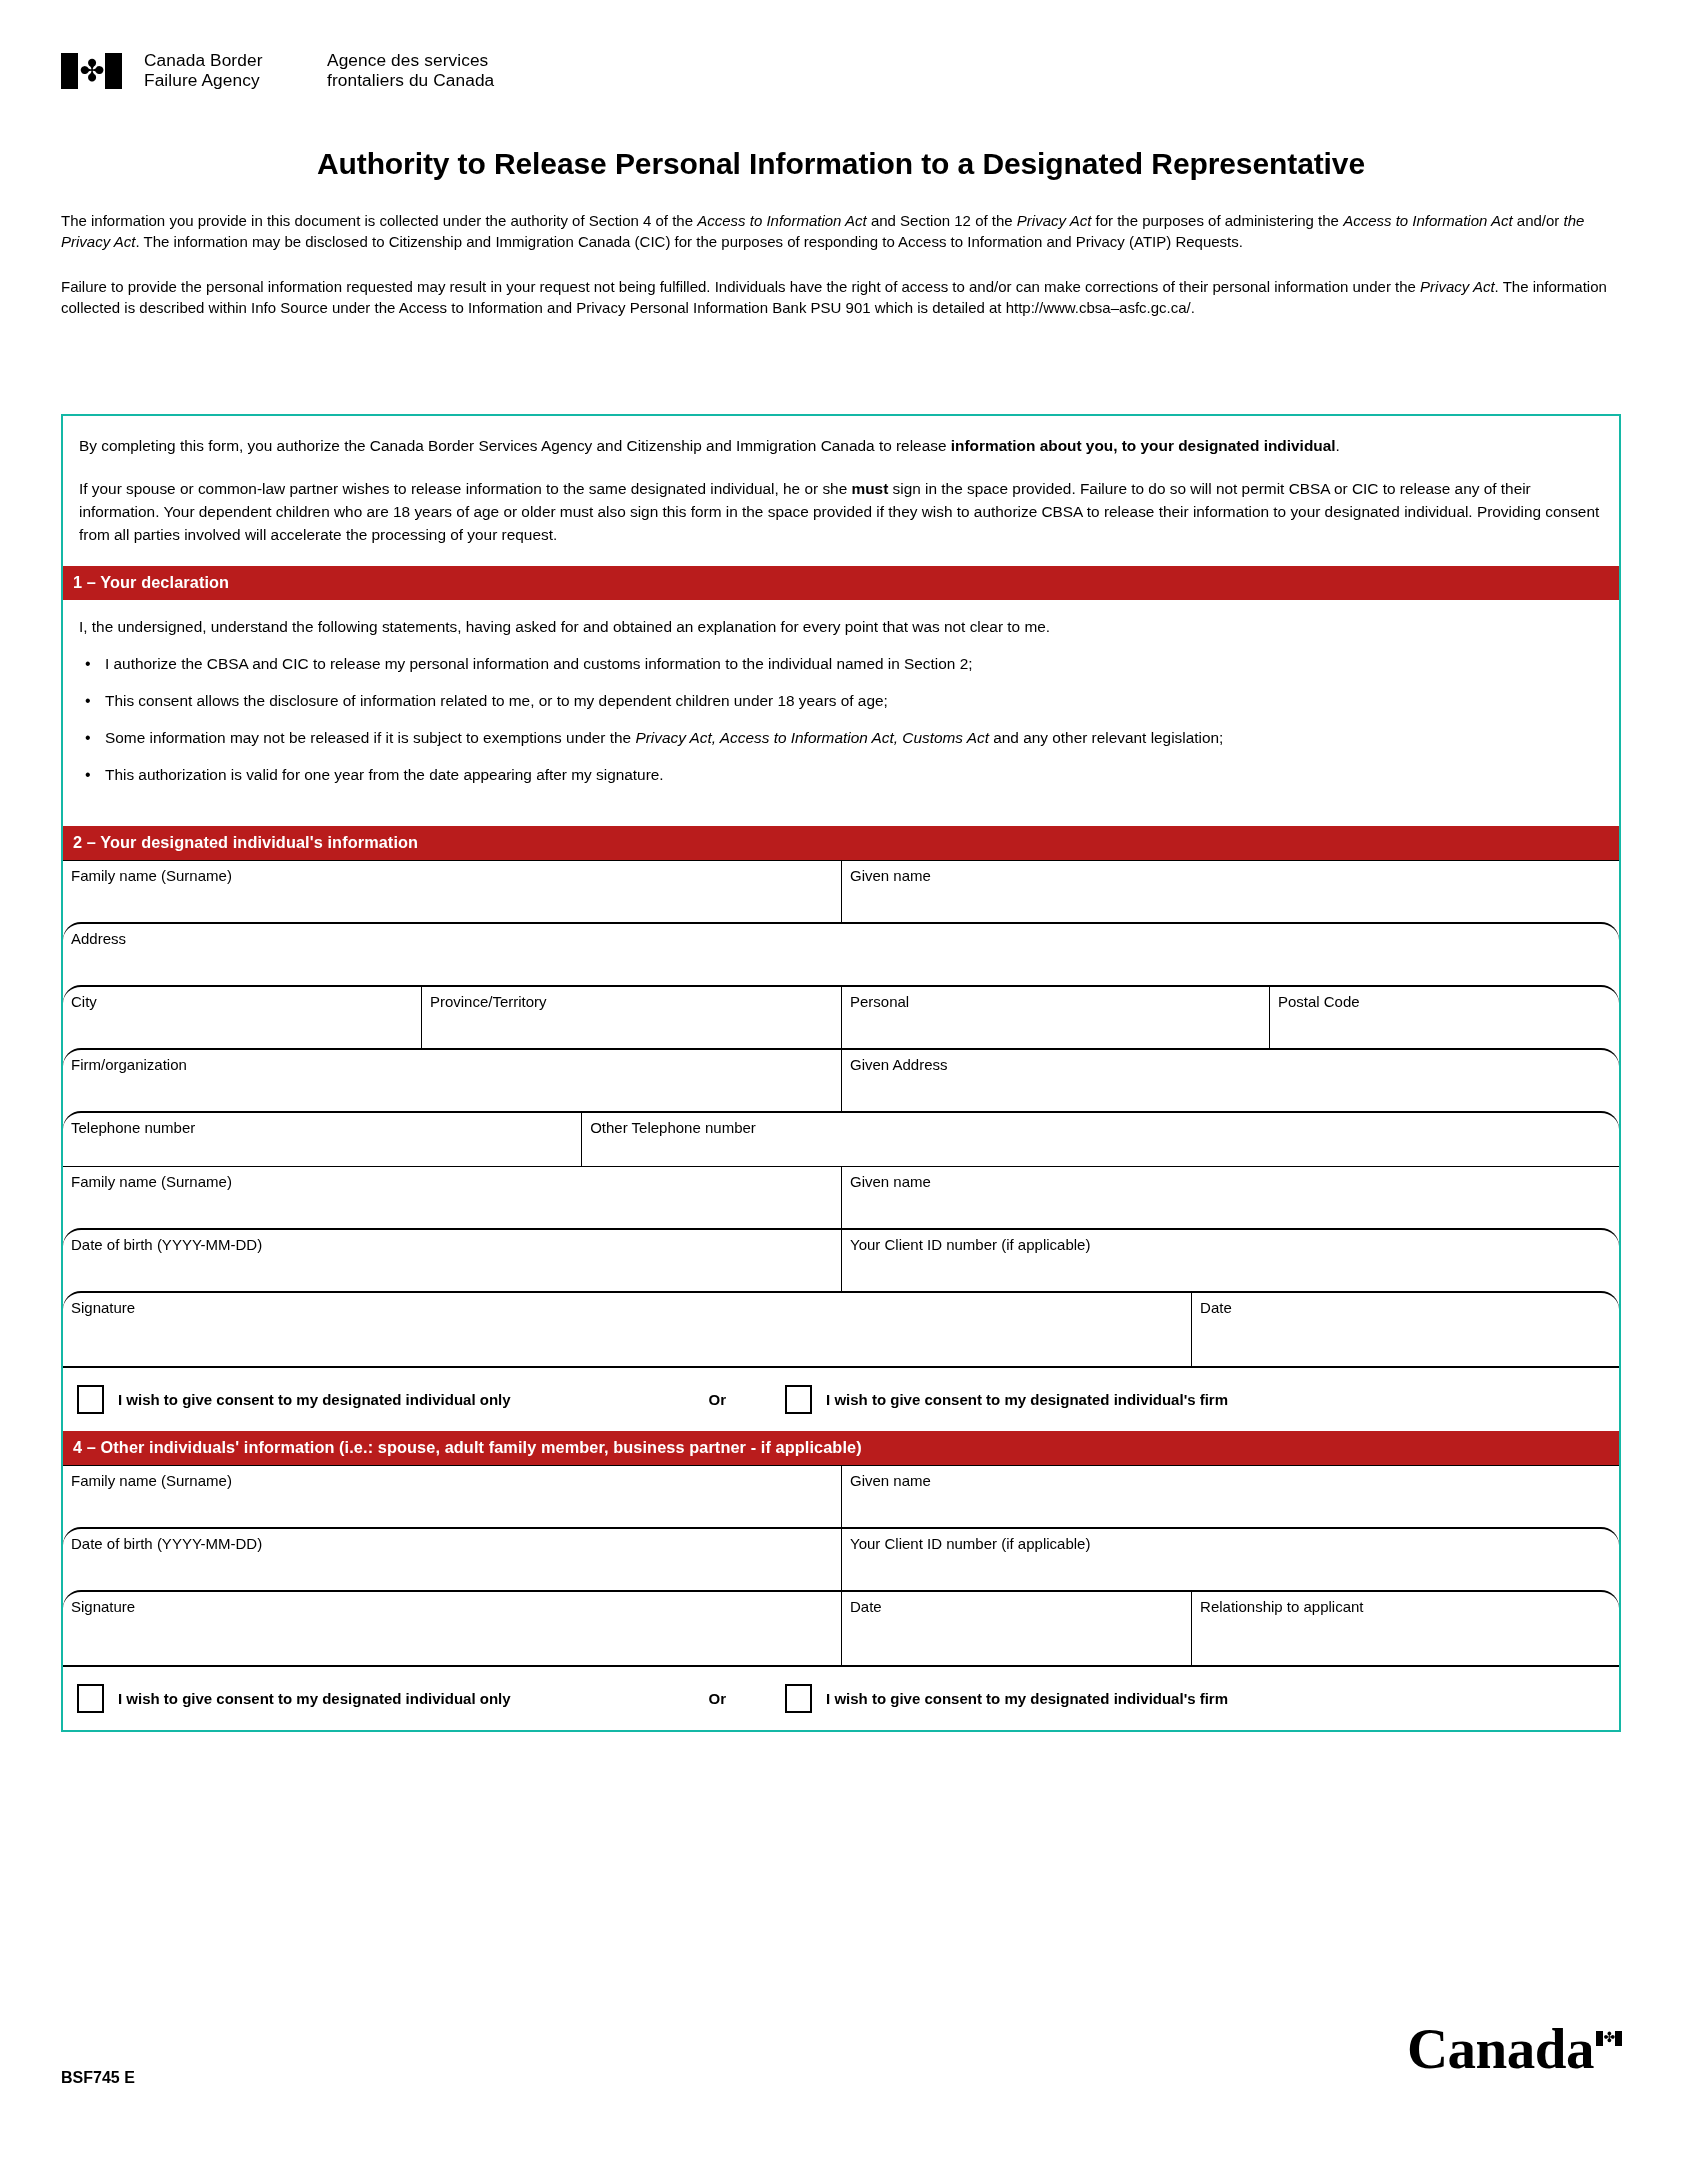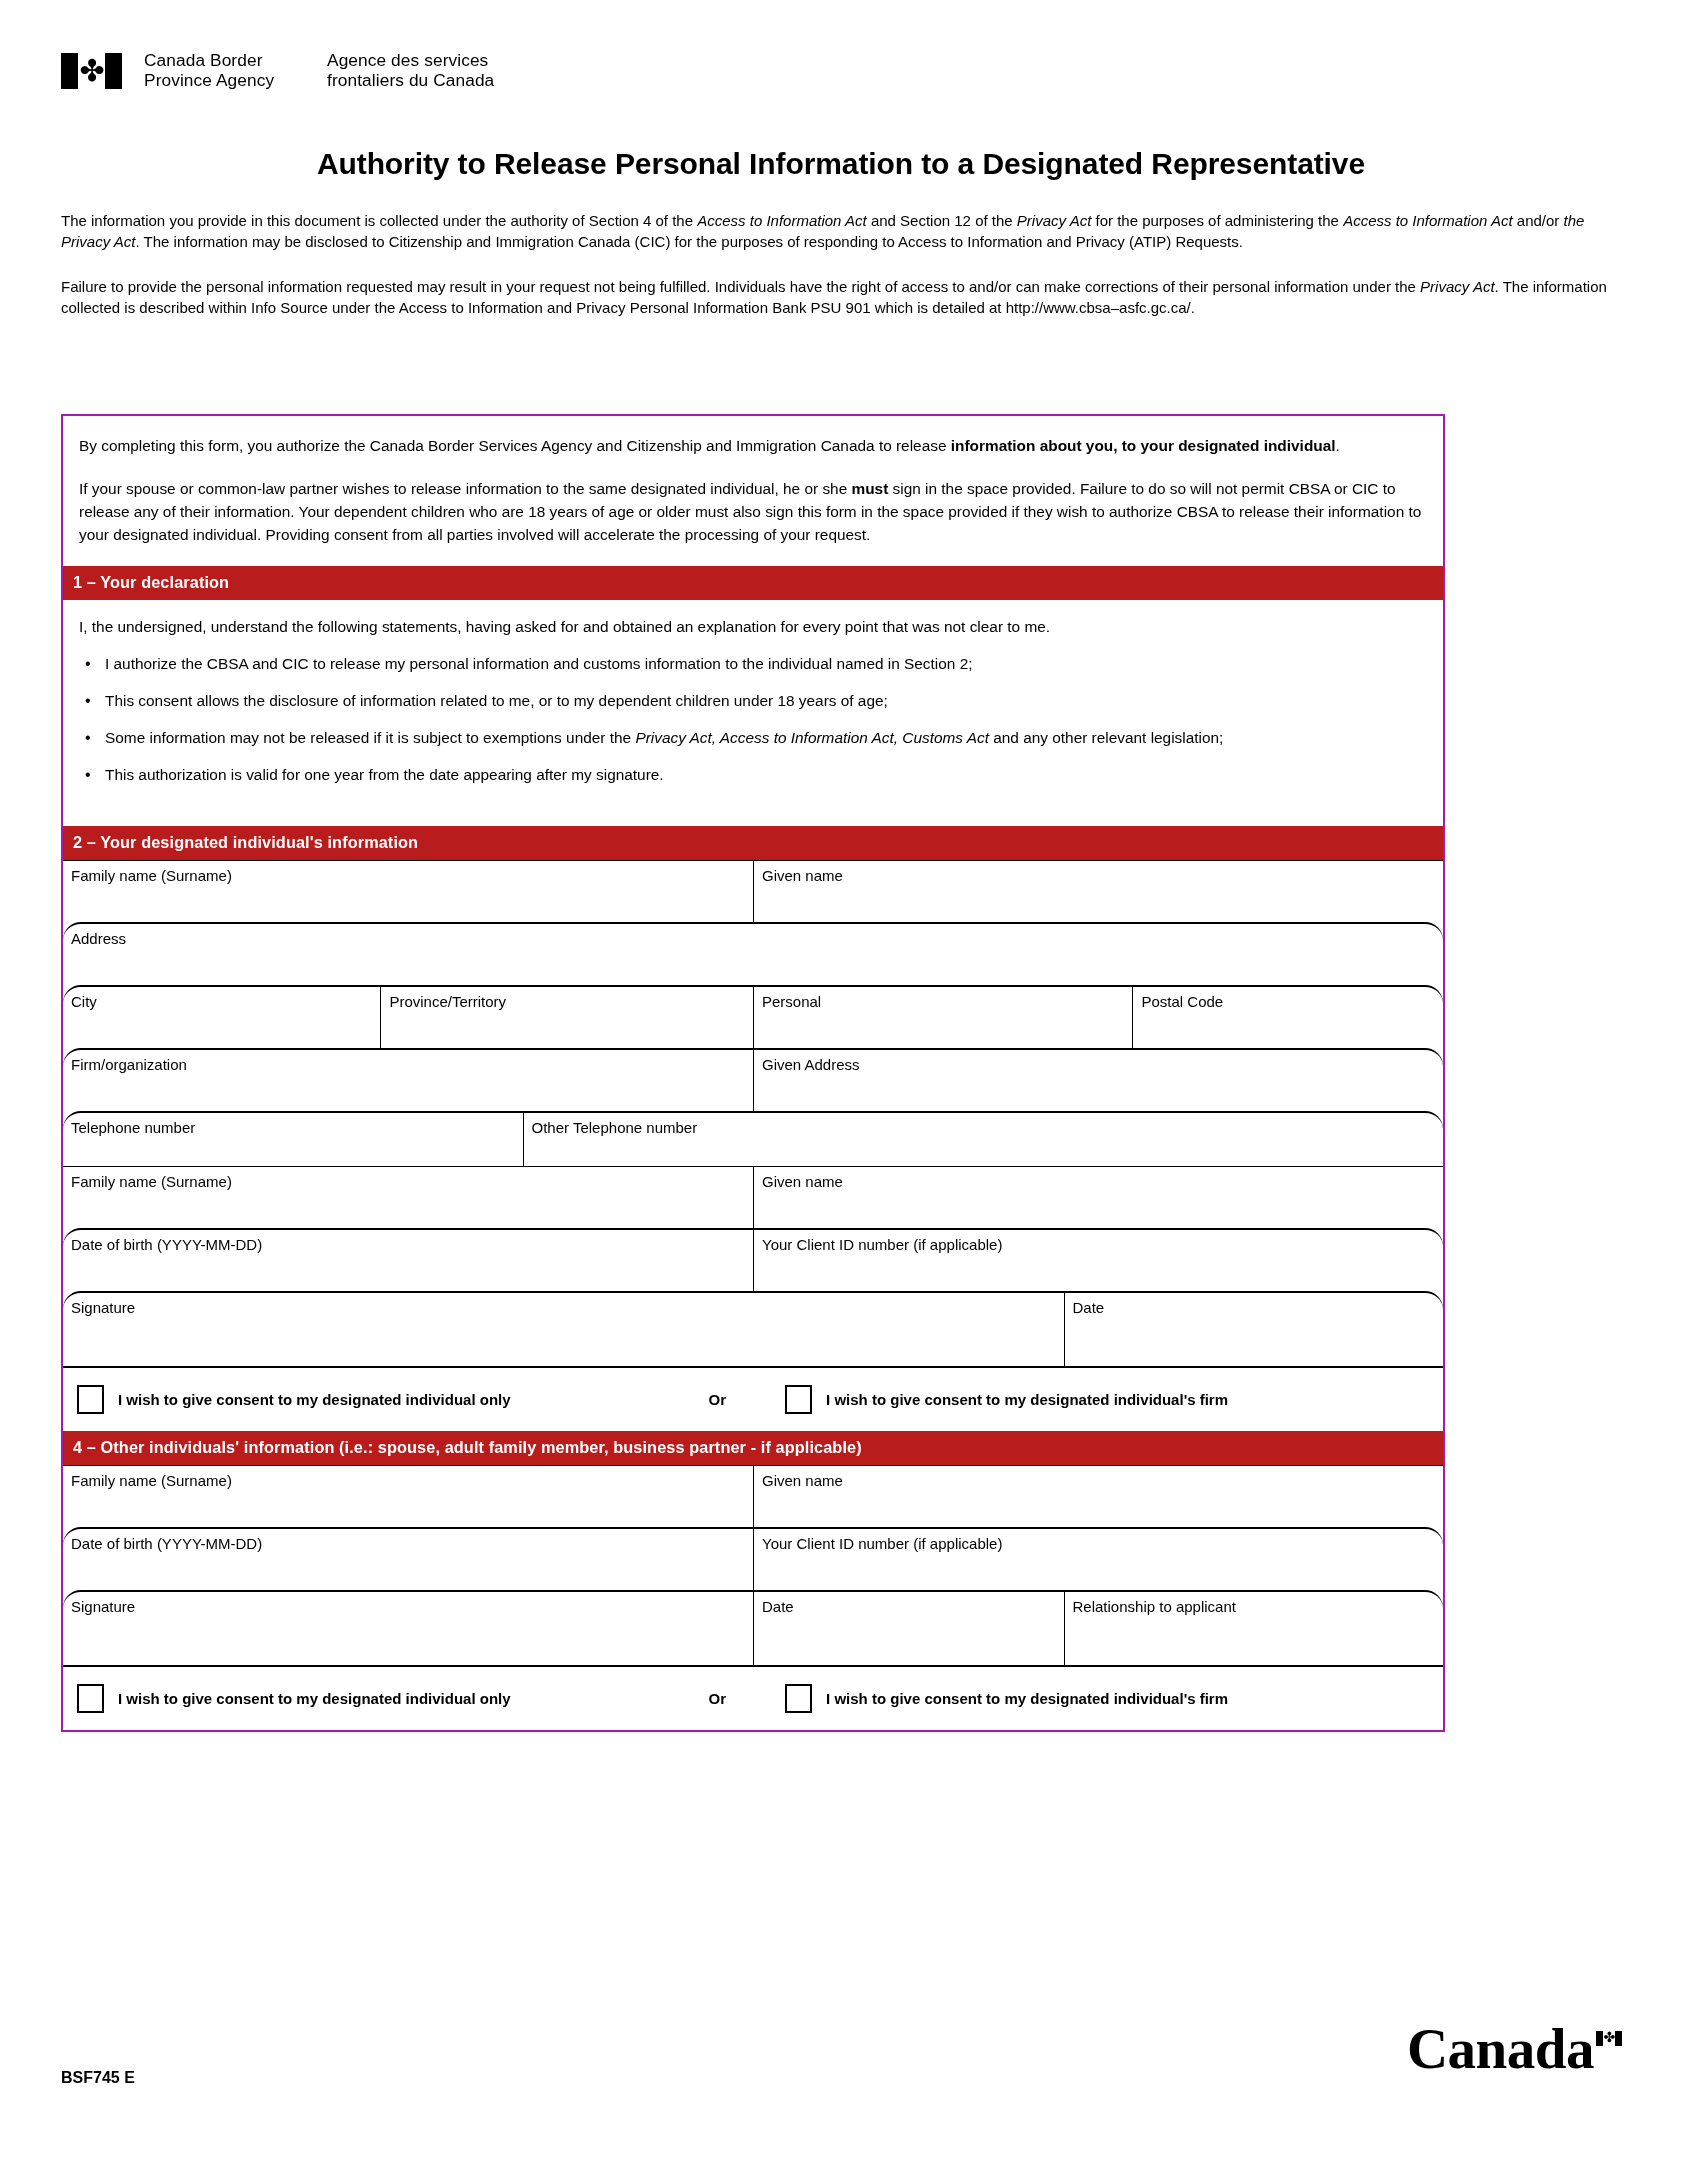--- a/index.html
+++ b/index.html
@@ -32,22 +32,22 @@
 
   
   .intro { position:absolute; left:61px; top:210px; width:1560px; }
   .intro p { margin:0 0 24px 0; font-size:15px; line-height:21px; text-align:left; }
   .intro p:last-child { margin-bottom:0; }
   i { font-style:italic; }
   b { font-weight:bold; }
 
   
   .form {
-    position:absolute; left:61px; top:414px; width:1384px;
-    border:2px solid #a21caf; box-sizing:border-box;
+    position:absolute; left:61px; top:414px; width:1560px;
+    border:2px solid #14b8a6; box-sizing:border-box;
   }
   .band {
     background:#b91c1c; color:#fff; font-weight:bold; font-size:16.3px;
     padding:7px 10px 8px 10px; letter-spacing:0.1px;
   }
   .notice { padding:18px 16px 20px 16px; }
   .notice p { margin:0 0 20px 0; font-size:15.4px; line-height:23px; }
   .notice p:last-child { margin-bottom:0; }
 
   .decl { padding:16px 16px 40px 16px; }
@@ -99,21 +99,21 @@
 <div class="page">
 
   <div class="masthead">
     <div class="flag">
       <div class="bar l"></div>
       <div class="leaf">✤</div>
       <div class="bar r"></div>
     </div>
     <div class="sig-col en">
       <div>Canada Border</div>
-      <div>Province Agency</div>
+      <div>Failure Agency</div>
     </div>
     <div class="sig-col fr">
       <div>Agence des services</div>
       <div>frontaliers du Canada</div>
     </div>
   </div>
 
   <div class="doc-title">Authority to Release Personal Information to a Designated Representative</div>
 
   <div class="intro">

